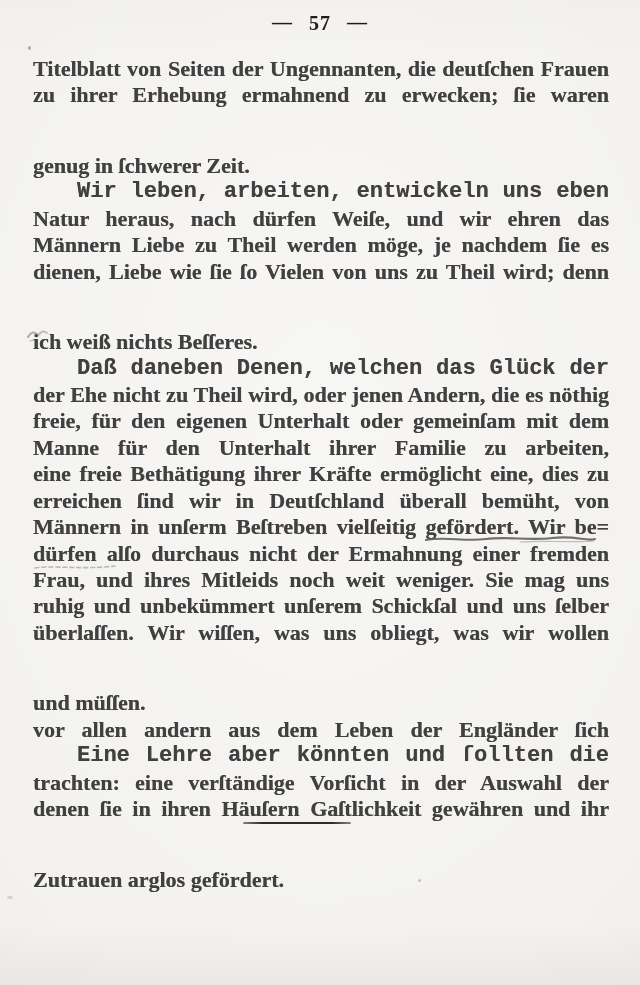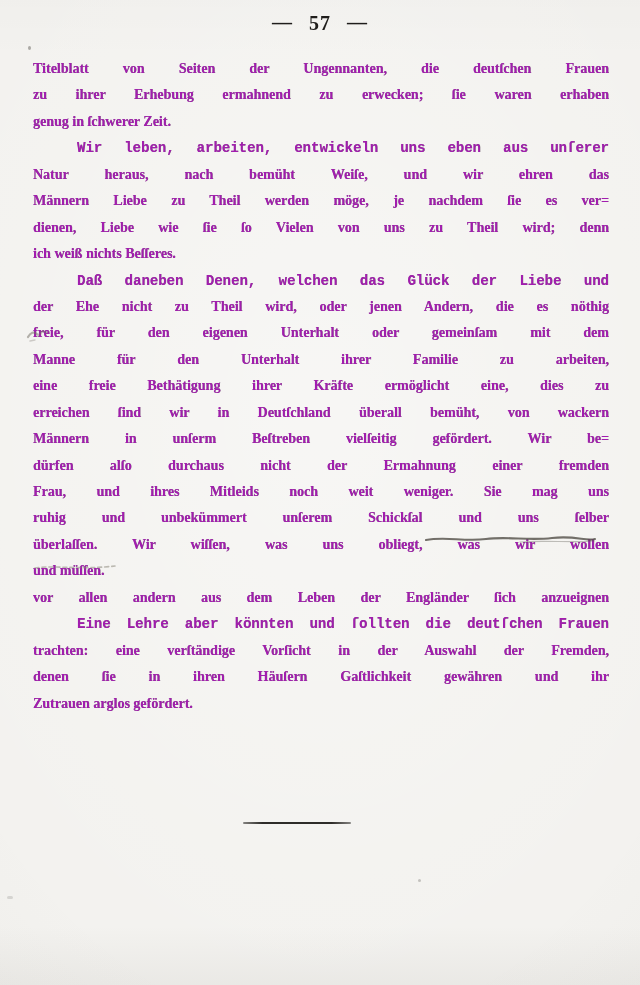--- a/index.html
+++ b/index.html
@@ -37,34 +37,34 @@
     font-weight: bold;
     letter-spacing: 1px;
     color: #1f1d1b;
   }
   .page-header .dash { margin: 0 16px; position: relative; top: -1px; }
   .text-block {
     position: absolute;
     left: 33px;
     top: 56px;
     width: 576px;
-    font-size: 14px;
+    font-size: 22px;
     font-weight: bold;
-    color: #a21caf;
+    color: #404040;
     text-shadow: 0.25px 0 0 rgba(35,33,31,0.55);
   }
   .line {
     height: 26.45px;
     line-height: 26.45px;
     text-align: justify;
     text-align-last: justify;
     white-space: normal;
     overflow: hidden;
   }
-  .line.para-end { text-align-last: left; }
+  .line.para-end { text-align-last: left; margin-top: 44px; }
   .line.indent { text-indent: 44px; font-family: Liberation Mono, monospace; }
   .footer-rule {
     position: absolute;
     left: 243px;
     top: 822px;
     width: 108px;
     height: 2px;
     background: linear-gradient(to right, rgba(40,38,35,0.55), #2e2c29 18%, #2e2c29 82%, rgba(40,38,35,0.55));
     border-radius: 1px;
   }
@@ -89,21 +89,21 @@
 
   <div class="page-header">
     <span class="dash">—</span><span>57</span><span class="dash">—</span>
   </div>
 
   <div class="text-block">
       <div class="line">Titelblatt von Seiten der Ungennanten, die deutſchen Frauen</div>
       <div class="line">zu ihrer Erhebung ermahnend zu erwecken; ſie waren erhaben</div>
       <div class="line para-end">genug in ſchwerer Zeit.</div>
       <div class="line indent">Wir leben, arbeiten, entwickeln uns eben aus unſerer</div>
-      <div class="line">Natur heraus, nach bemüht Weiſe, und wir ehren das</div>
+      <div class="line">Natur heraus, nach dürfen Weiſe, und wir ehren das</div>
       <div class="line">Männern Liebe zu Theil werden möge, je nachdem ſie es ver=</div>
       <div class="line">dienen, Liebe wie ſie ſo Vielen von uns zu Theil wird; denn</div>
       <div class="line para-end">ich weiß nichts Beſſeres.</div>
       <div class="line indent">Daß daneben Denen, welchen das Glück der Liebe und</div>
       <div class="line">der Ehe nicht zu Theil wird, oder jenen Andern, die es nöthig</div>
       <div class="line">freie, für den eigenen Unterhalt oder gemeinſam mit dem</div>
       <div class="line">Manne für den Unterhalt ihrer Familie zu arbeiten,</div>
       <div class="line">eine freie Bethätigung ihrer Kräfte ermöglicht eine, dies zu</div>
       <div class="line">erreichen ſind wir in Deutſchland überall bemüht, von wackern</div>
       <div class="line">Männern in unſerm Beſtreben vielſeitig gefördert. Wir be=</div>

